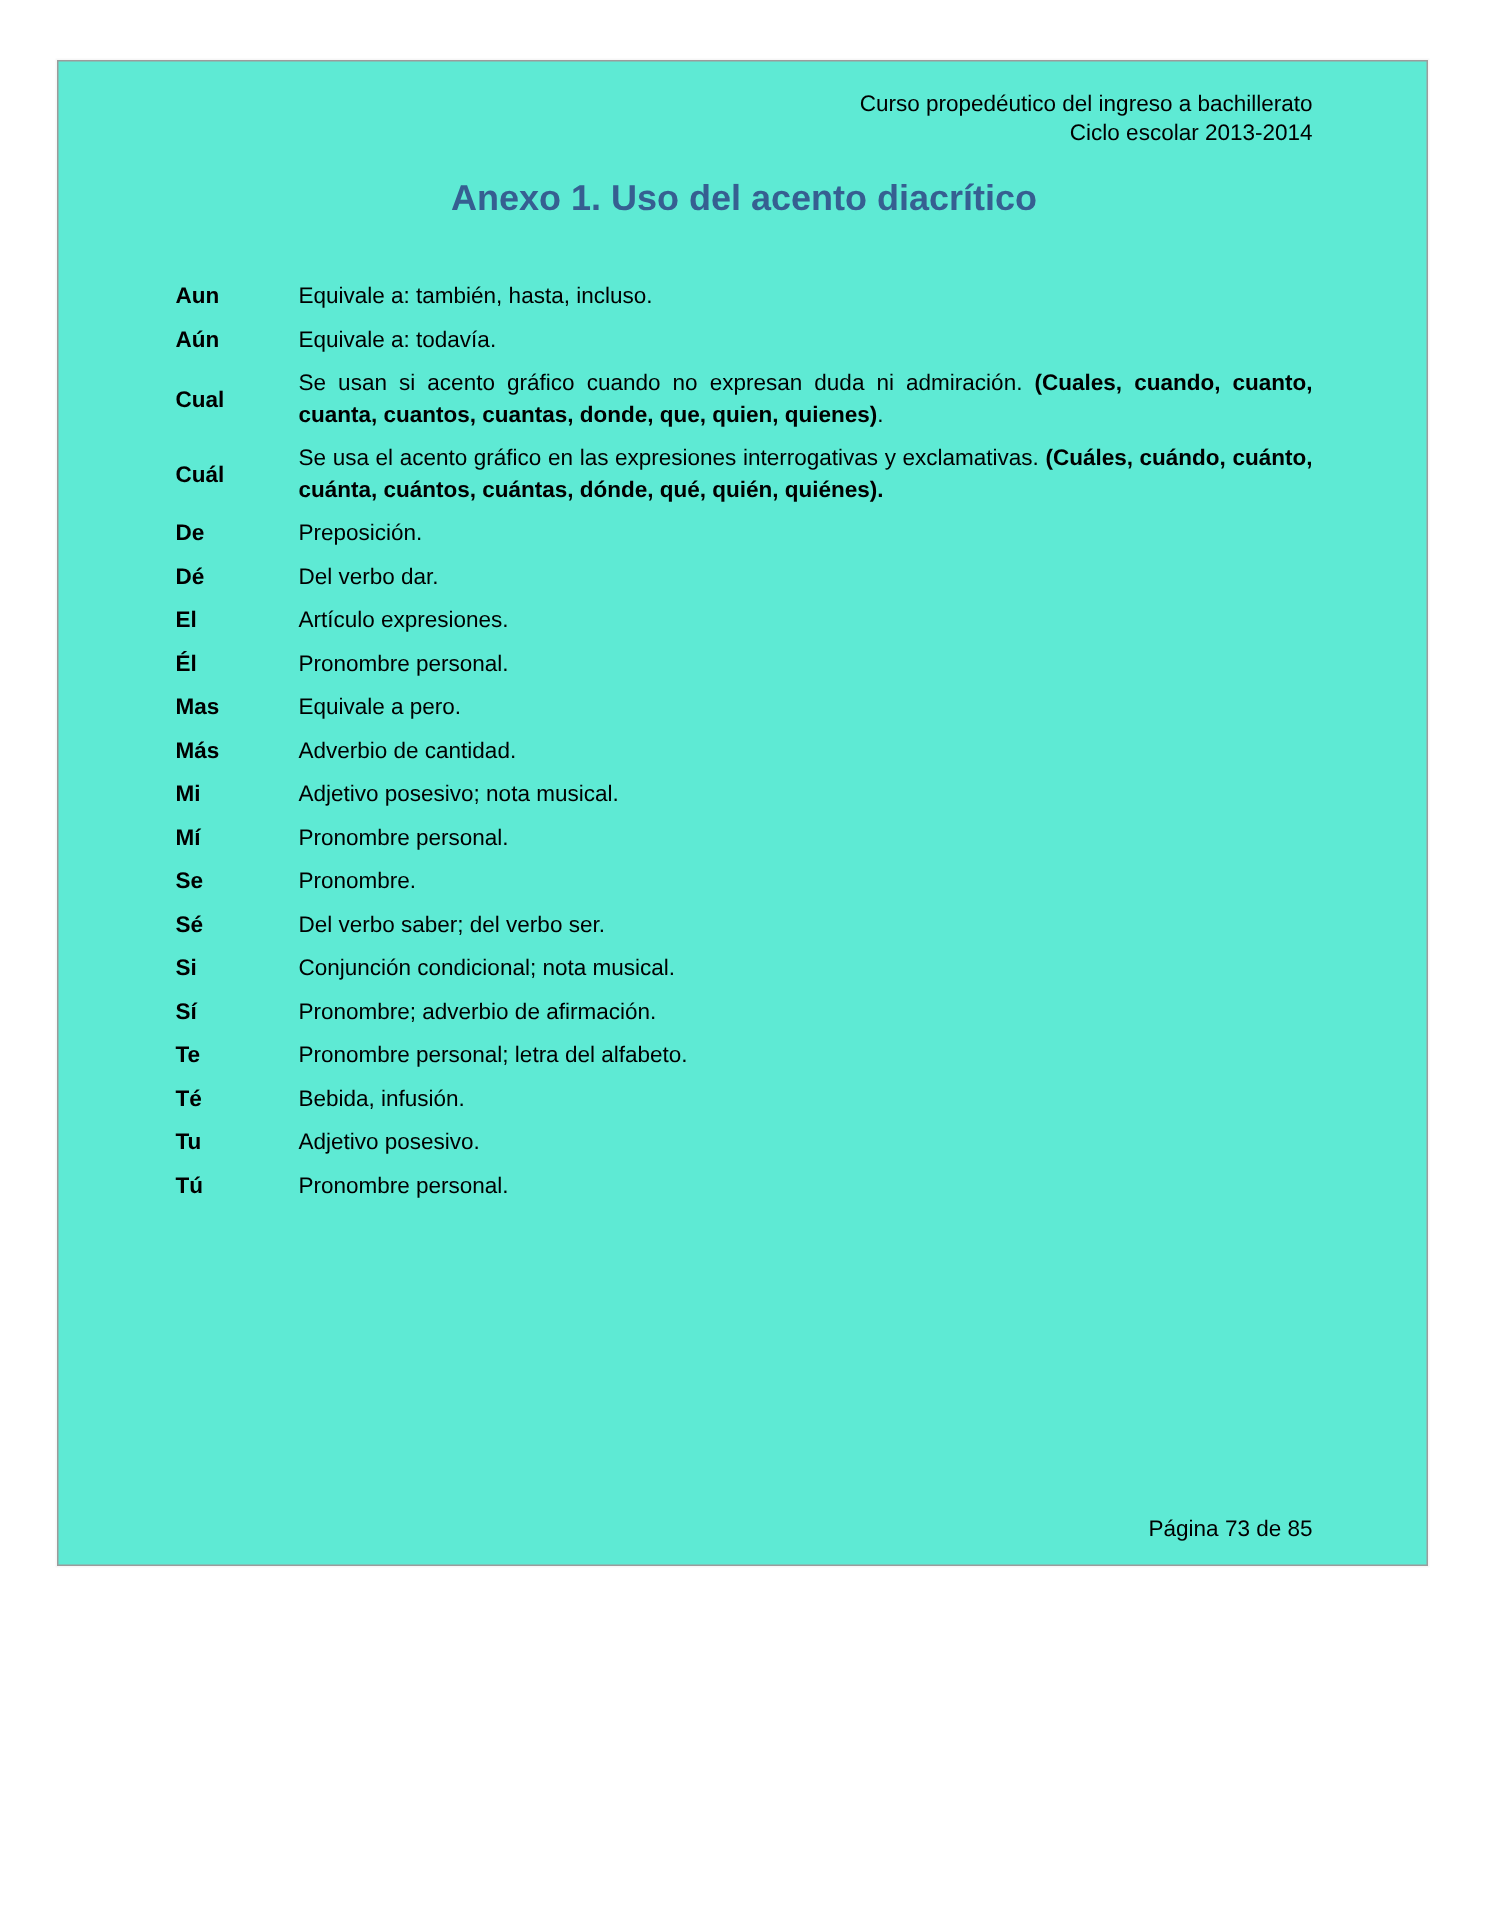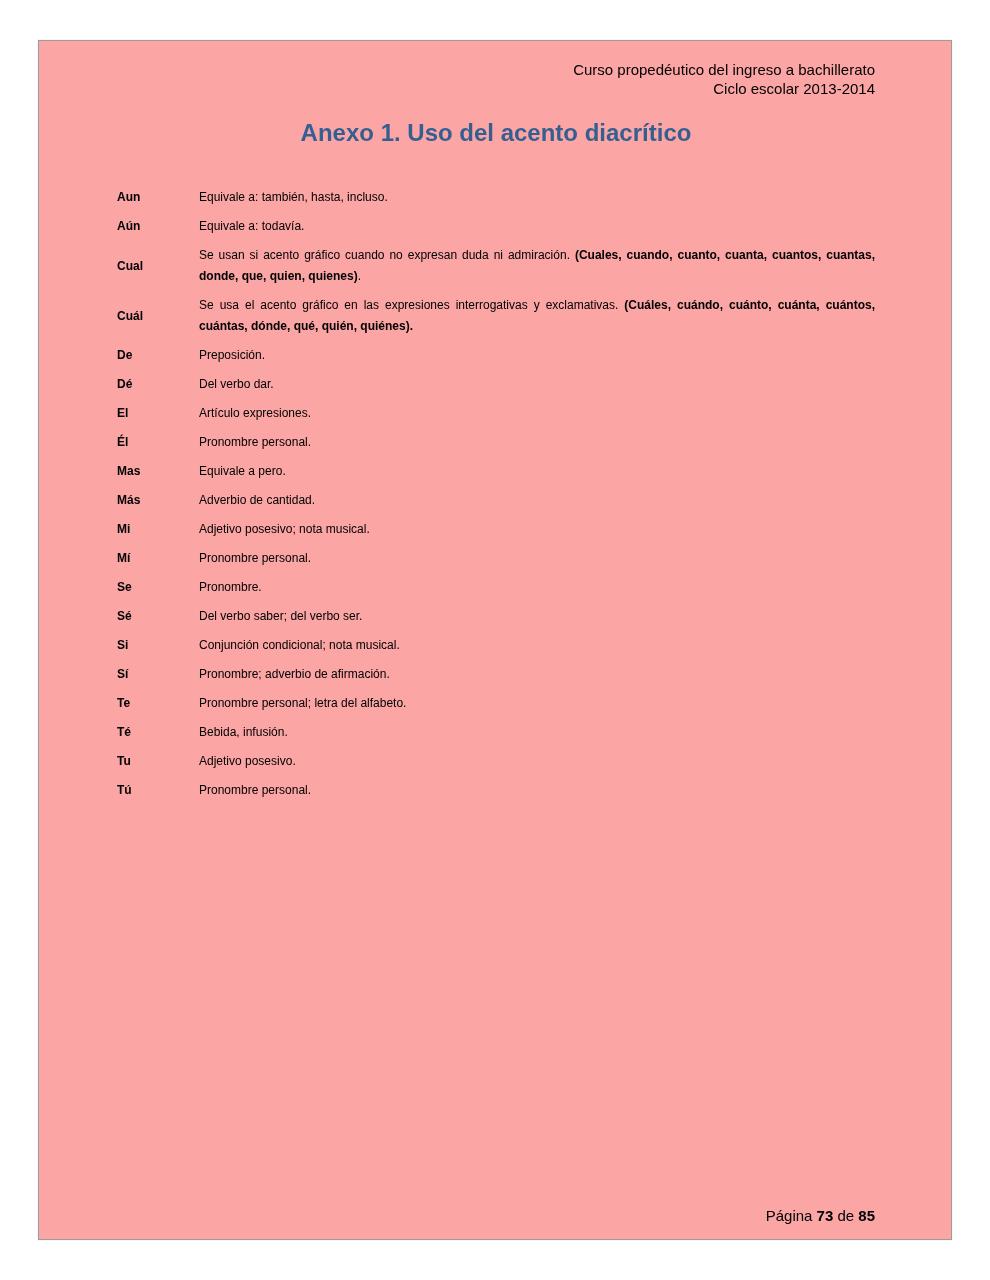--- a/index.html
+++ b/index.html
@@ -6,22 +6,22 @@
   html, body {
     margin: 0; padding: 0;
     width: 990px; height: 1280px;
     background: #ffffff;
     font-family: "Liberation Sans", sans-serif;
     color: #000000;
   }
   .page {
     position: absolute;
     left: 38px; top: 40px;
-    width: 914px; height: 1200px;
-    background: #fca5a5;
+    width: 914px; height: 1004px;
+    background: #5eead4;
     border: 1px solid #9c9c9c;
     box-shadow: 0 0 0 1px rgba(0,0,0,0.03);
   }
   .page-inner {
     padding: 19px 76px 0 78px;
   }
   .doc-header {
     text-align: right;
     font-size: 15px;
     line-height: 19px;
@@ -35,41 +35,41 @@
     margin: 21px 0 16px 0;
   }
   .def-table {
     width: 100%;
     border-collapse: collapse;
     margin-top: 36px;
   }
   .def-table td {
     vertical-align: middle;
     padding: 4px 0;
-    font-size: 12px;
+    font-size: 15px;
     line-height: 21px;
   }
   td.word-cell {
     width: 82px;
     font-weight: bold;
     white-space: nowrap;
   }
   td.definition-cell {
     text-align: justify;
     margin-top: 32px;
   }
   .def-bold { font-weight: bold; }
   .doc-footer {
     position: absolute;
     right: 76px;
     bottom: 14px;
     font-size: 15px;
     line-height: 19px;
   }
-  .bold { font-weight: bold; }
+  .bold { font-weight: normal; }
 </style>
 </head>
 <body>
 
 <div class="page">
   <div class="page-inner">
 
     <div class="doc-header">
       <div>Curso propedéutico del ingreso a bachillerato</div>
       <div>Ciclo escolar 2013-2014</div>

